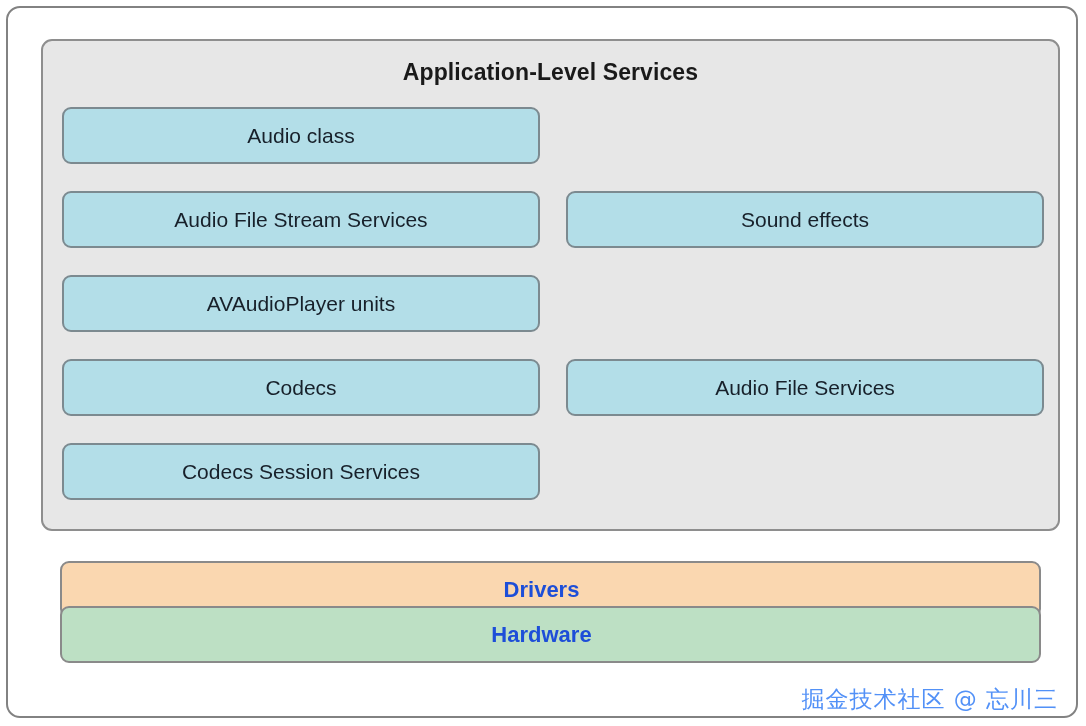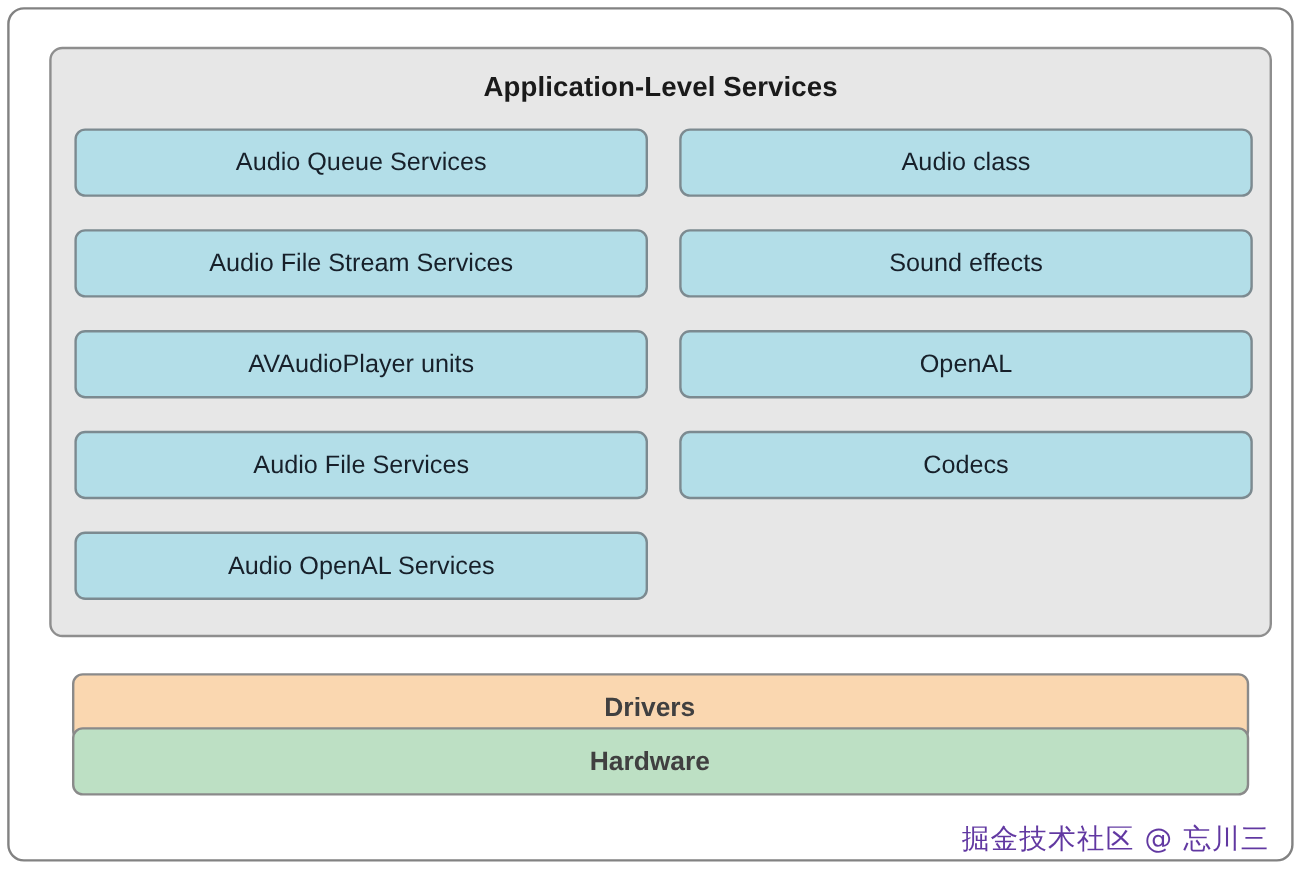--- a/index.html
+++ b/index.html
@@ -103,21 +103,21 @@
     width: 981px;
     height: 57px;
     box-sizing: border-box;
     border: 2px solid #8a8a8a;
     border-radius: 9px;
     display: flex;
     align-items: center;
     justify-content: center;
     font-size: 22px;
     font-weight: bold;
-    color: #404040;
+    color: #1d4ed8;
     line-height: 1;
   }
 
   .layer-band .band-label {
     
     position: relative;
     left: -9px;
   }
 
   .band-drivers {
@@ -129,21 +129,21 @@
     top: 598px;
     background: #bde0c4;
   }
 
   
   .watermark {
     position: absolute;
     right: 18px;
     top: 676px;
     font-size: 23px;
-    color: #4c1d95;
+    color: #3b82f6;
     opacity: 0.88;
     white-space: nowrap;
     font-family: "DejaVu Sans", sans-serif;
     letter-spacing: 1px;
     pointer-events: none;
   }
 </style>
 </head>
 <body>
 
@@ -151,41 +151,39 @@
 
   <div class="outer-frame">
 
     <div class="app-panel">
 
       <div class="panel-title">Application-Level Services</div>
 
       <div class="service-grid">
 
         <div class="grid-row">
-          <div class="service-box">Audio Queue Services</div>
           <div class="service-box">Audio class</div>
         </div>
 
         <div class="grid-row">
           <div class="service-box">Audio File Stream Services</div>
           <div class="service-box">Sound effects</div>
         </div>
 
         <div class="grid-row">
           <div class="service-box">AVAudioPlayer units</div>
-          <div class="service-box">OpenAL</div>
         </div>
 
         <div class="grid-row">
+          <div class="service-box">Codecs</div>
           <div class="service-box">Audio File Services</div>
-          <div class="service-box">Codecs</div>
         </div>
 
         <div class="grid-row">
-          <div class="service-box">Audio OpenAL Services</div>
+          <div class="service-box">Codecs Session Services</div>
           <div class="service-box placeholder"></div>
         </div>
 
       </div>
     </div>
 
     <div class="layer-band band-drivers">
       <span class="band-label">Drivers</span>
     </div>
 

